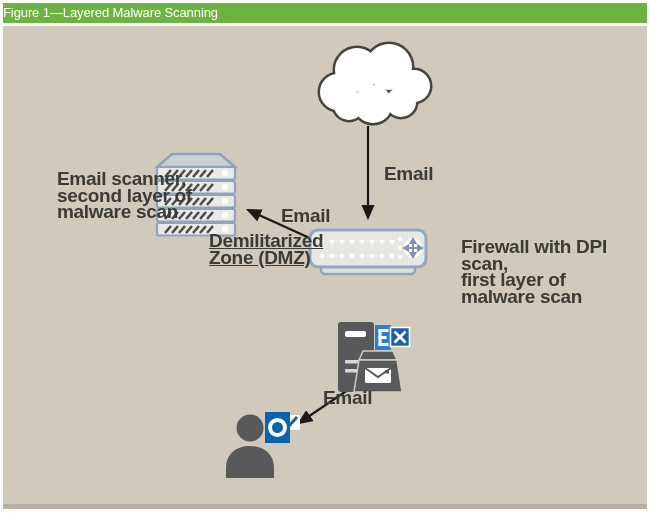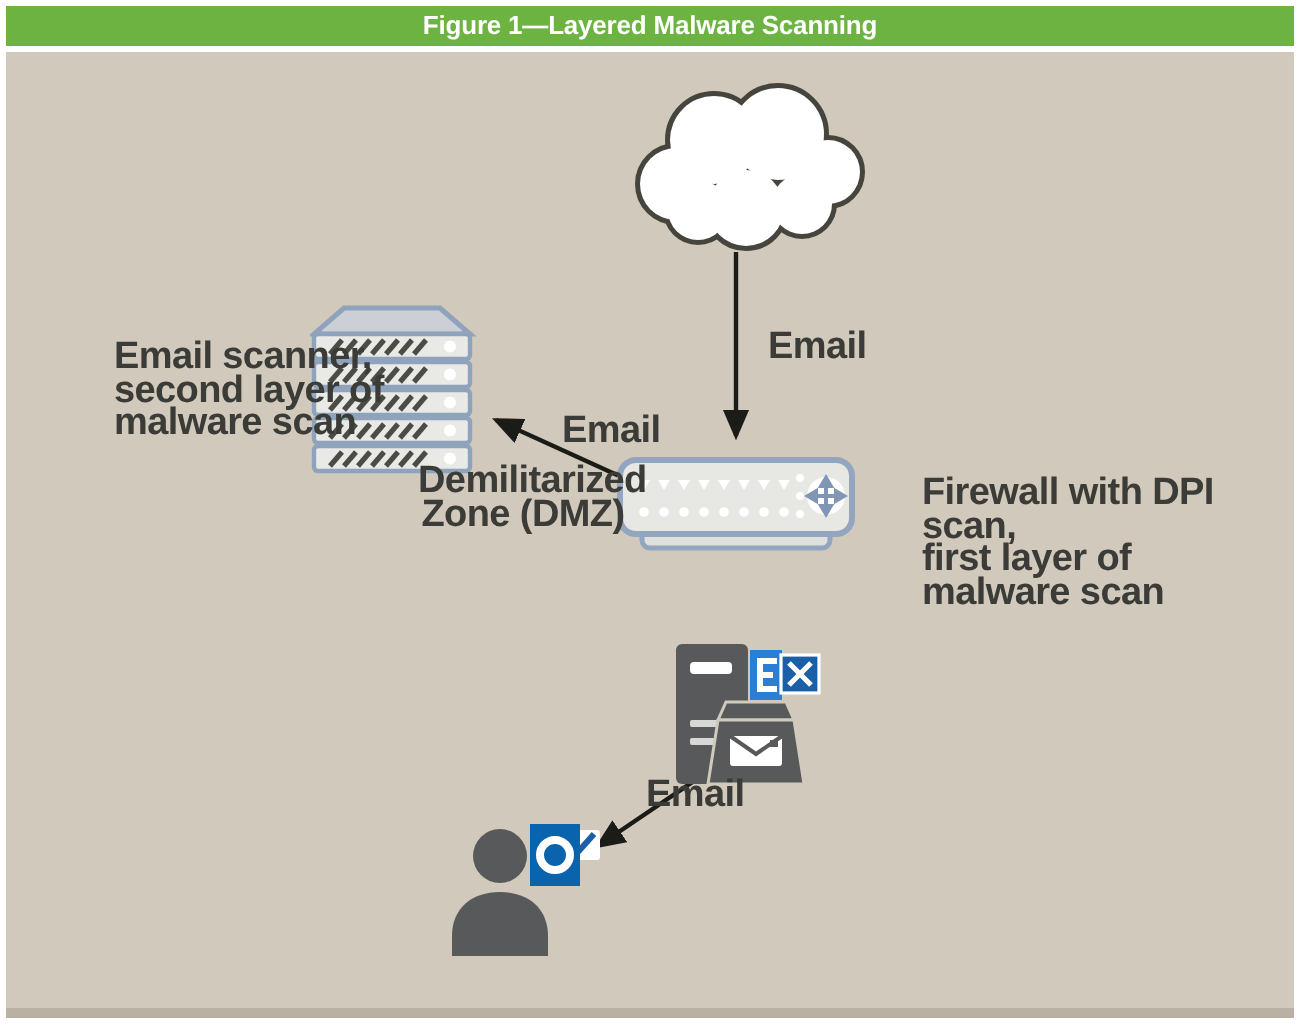--- a/index.html
+++ b/index.html
@@ -1,33 +1,33 @@
 <!DOCTYPE html>
 <html><head>
 <meta charset="utf-8">
 <style>
   html,body{margin:0;padding:0;}
   body{font-family:"Liberation Sans","DejaVu Sans",sans-serif;background:#fff;}
   #stage{position:relative;width:650px;height:513px;background:#fff;overflow:hidden;}
 
   #title-bar{
     position:absolute;left:3px;top:3px;width:644px;height:20px;
-    background:#6cb342;color:#fff;font-size:13px;font-weight:700;
-    letter-spacing:-0.1px;text-align:center;line-height:20px;
+    background:#6cb342;color:#fff;font-size:13px;font-weight:400;
+    letter-spacing:-0.1px;text-align:left;line-height:20px;
   }
   #canvas{
     position:absolute;left:3px;top:26px;width:644px;height:478px;
     background:#d1c9bc;border-bottom:5px solid #b9b1a3;
   }
   .abs{position:absolute;}
   .lbl{
     position:absolute;color:#3b3b37;font-size:19px;font-weight:700;
     letter-spacing:-0.3px;line-height:16.5px;white-space:pre-line;
   }
-  .center{text-align:center;}
+  .center{text-align:left;text-decoration:underline;}
   svg{display:block;}
 </style>
 </head>
 <body>
 
 <div id="stage">
 
   <div id="title-bar">Figure 1—Layered Malware Scanning</div>
 
   <div id="canvas">

